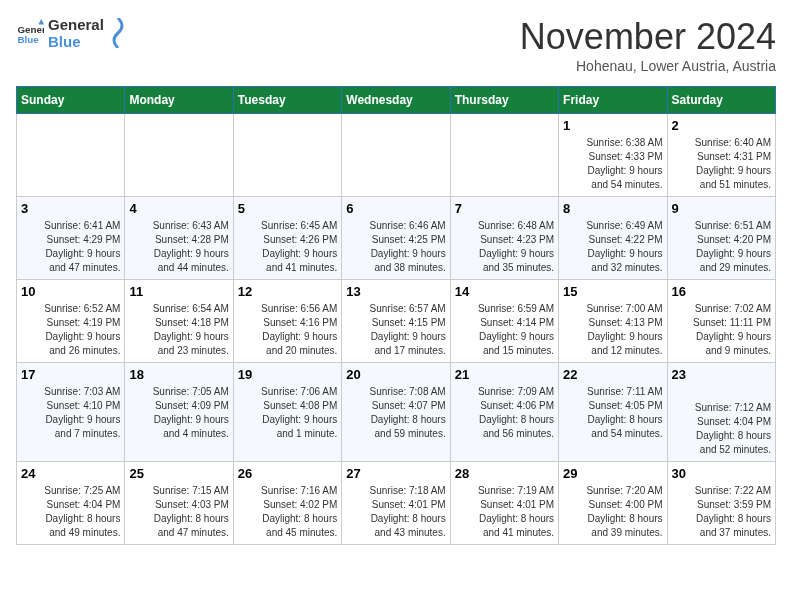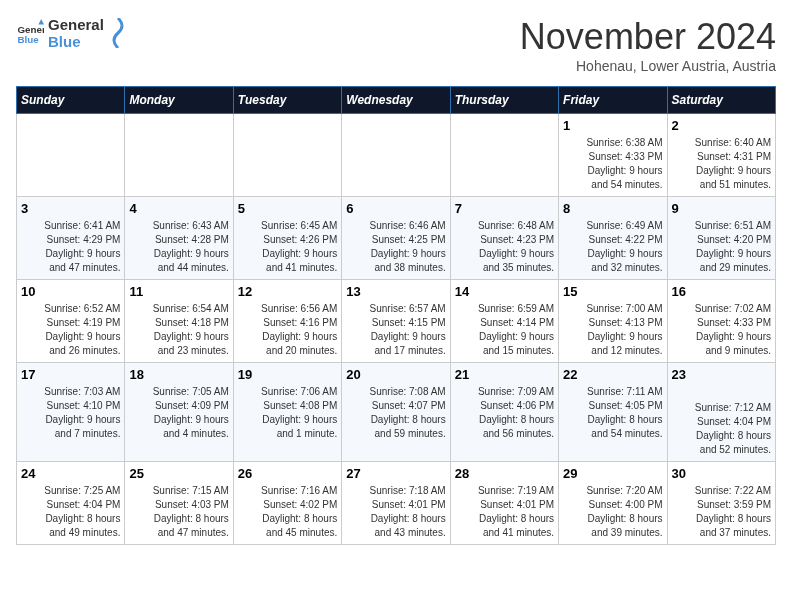--- a/index.html
+++ b/index.html
@@ -72,22 +72,21 @@
     .empty-cell {
       background: #f9f9f9;
     }
     tr:nth-child(even) td {
       background-color: #f5f8fc;
     }
     tr:nth-child(odd) td {
       background-color: #ffffff;
     }
     .calendar-table thead tr th {
-      background-color: #0f172a;
-      font-style: italic;
+      background-color: #15803d;
     }
   </style>
 </head>
 <body>
 
 <div class="header-section">
   <div class="logo">
     <svg class="logo-icon" viewBox="0 0 40 40">
       <text x="2" y="20" font-size="14" font-weight="bold" fill="#333">General</text>
       <text x="2" y="34" font-size="14" font-weight="bold" fill="#4a90d9">Blue</text>
@@ -231,21 +230,21 @@
         <td>
           <span class="day-number">15</span>
           <div class="day-info" style="white-space: pre-line;">Sunrise: 7:00 AM
 Sunset: 4:13 PM
 Daylight: 9 hours
 and 12 minutes.</div>
         </td>
         <td>
           <span class="day-number">16</span>
           <div class="day-info" style="white-space: pre-line;">Sunrise: 7:02 AM
-Sunset: 4:33 PM
+Sunset: 11:11 PM
 Daylight: 9 hours
 and 9 minutes.</div>
         </td>
       </tr>
       <tr>
         <td>
           <span class="day-number">17</span>
           <div class="day-info" style="white-space: pre-line;">Sunrise: 7:03 AM
 Sunset: 4:10 PM
 Daylight: 9 hours

